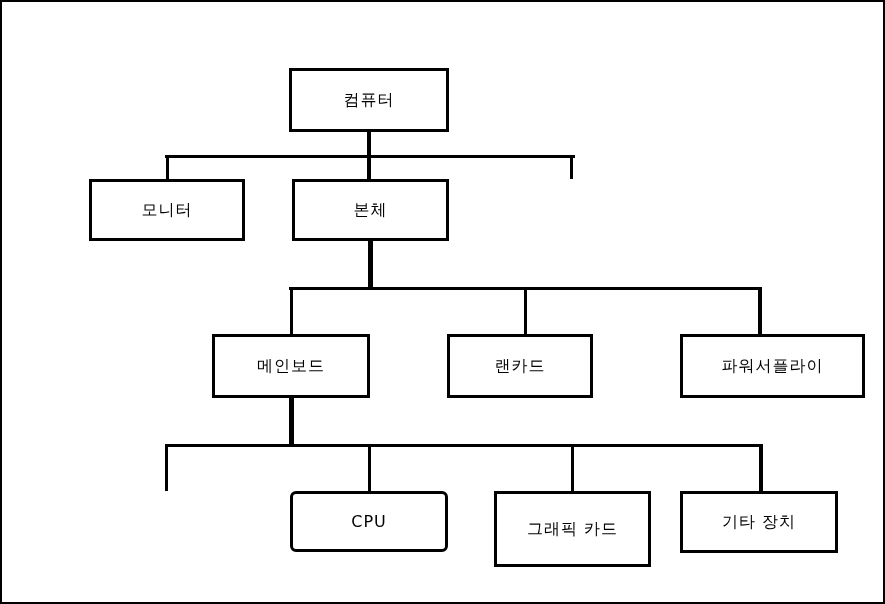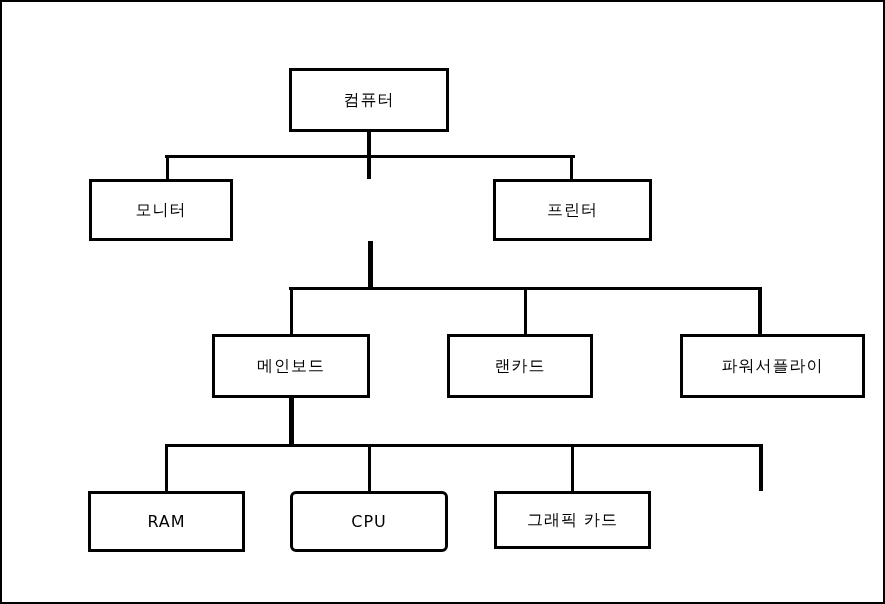--- a/index.html
+++ b/index.html
@@ -32,31 +32,31 @@
     text-align: center;
     white-space: nowrap;
   }
   .edge {
     position: absolute;
     background: var(--line);
   }
   
   .n-computer      { left:287px; top:66px;  width:160px; height:64px; }
   
-  .n-monitor       { left:87px;  top:177px; width:144px; height:62px; }
+  .n-monitor       { left:87px;  top:177px; width:156px; height:62px; }
   .n-main-unit     { left:290px; top:177px; width:157px; height:62px; }
   .n-printer       { left:491px; top:177px; width:159px; height:62px; }
   
   .n-mainboard     { left:210px; top:332px; width:158px; height:64px; }
   .n-lan-card      { left:445px; top:332px; width:146px; height:64px; }
   .n-power-supply  { left:678px; top:332px; width:185px; height:64px; }
   
   .n-ram           { left:86px;  top:489px; width:157px; height:61px; }
   .n-cpu           { left:288px; top:489px; width:158px; height:61px;border-radius:6px; }
-  .n-graphics-card { left:492px; top:489px; width:157px; height:58px; }
+  .n-graphics-card { left:492px; top:489px; width:157px; height:76px; }
   .n-etc-device    { left:678px; top:489px; width:158px; height:62px; }
 
   
   .e-trunk-computer   { left:365px; top:130px; width:4px;   height:47px; }
   .e-h1               { left:163px; top:153px; width:410px; height:3px; }
   .e-drop-monitor     { left:164px; top:153px; width:3px;   height:24px; }
   .e-drop-printer     { left:568px; top:153px; width:3px;   height:24px; }
   
   .e-trunk-main-unit  { left:366px; top:239px; width:5px;   height:49px; }
   .e-h2               { left:287px; top:285px; width:473px; height:3px; }
@@ -89,21 +89,21 @@
 
   <div class="edge e-trunk-mainboard"></div>
   <div class="edge e-h3"></div>
   <div class="edge e-drop-ram"></div>
   <div class="edge e-drop-cpu"></div>
   <div class="edge e-drop-graphics"></div>
   <div class="edge e-drop-etc"></div>
 
   <div class="node n-computer">컴퓨터</div>
   <div class="node n-monitor">모니터</div>
-  <div class="node n-printer">프린터</div>
+  <div class="node n-main-unit">본체</div>
   <div class="node n-mainboard">메인보드</div>
   <div class="node n-lan-card">랜카드</div>
   <div class="node n-power-supply">파워서플라이</div>
-  <div class="node n-ram">RAM</div>
   <div class="node n-cpu">CPU</div>
   <div class="node n-graphics-card">그래픽 카드</div>
+  <div class="node n-etc-device">기타 장치</div>
 
 </div>
 
 </body></html>

